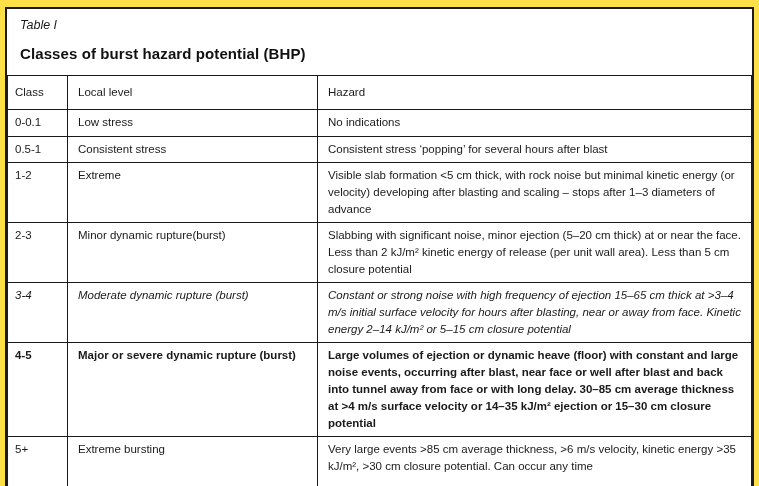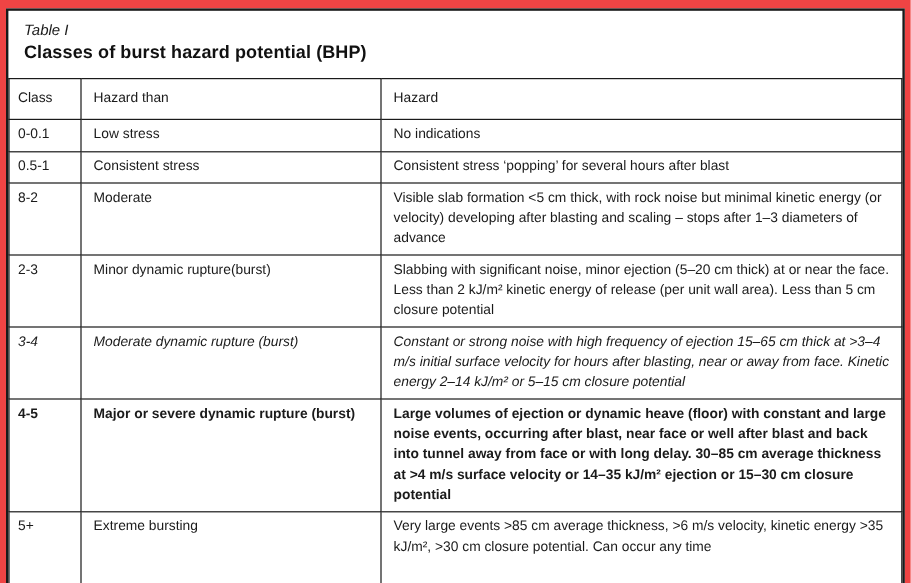--- a/index.html
+++ b/index.html
@@ -9,21 +9,21 @@
     width: 759px;
     height: 486px;
     font-family: "Liberation Sans", "DejaVu Sans", sans-serif;
     color: #1a1a1a;
     -webkit-font-smoothing: antialiased;
   }
   .page {
     position: relative;
     width: 759px;
     height: 486px;
-    background: #ef4444;
+    background: #fde047;
   }
   .table-frame {
     position: absolute;
     left: 5px;
     top: 7px;
     width: 749px;
     border: 2px solid #1a1a1a;
     box-sizing: border-box;
     background: #ffffff;
   }
@@ -31,21 +31,21 @@
     padding: 9px 14px 13px 13px;
   }
   .table-label {
     font-style: italic;
     font-size: 12.5px;
     color: #1a1a1a;
   }
   .table-title {
     font-weight: bold;
     font-size: 15px;
-    margin-top: 3px;
+    margin-top: 13px;
     letter-spacing: 0.1px;
     color: #111111;
   }
   table.bhp {
     border-collapse: collapse;
     width: 100%;
     table-layout: fixed;
   }
   table.bhp th, table.bhp td {
     border: 1px solid #1a1a1a;
@@ -92,38 +92,38 @@
 
     <table class="bhp">
       <colgroup>
         <col class="c-class">
         <col class="c-hazard">
         <col class="c-issues">
       </colgroup>
       <thead>
         <tr>
           <th class="col-class">Class</th>
-          <th class="col-hazard">Hazard than</th>
+          <th class="col-hazard">Local level</th>
           <th class="col-issues">Hazard</th>
         </tr>
       </thead>
       <tbody>
         <tr>
           <td class="cell-class">0-0.1</td>
           <td class="cell-hazard">Low stress</td>
           <td class="cell-issues">No indications</td>
         </tr>
         <tr>
           <td class="cell-class">0.5-1</td>
           <td class="cell-hazard">Consistent stress</td>
           <td class="cell-issues">Consistent stress ‘popping’ for several hours after blast</td>
         </tr>
         <tr>
-          <td class="cell-class">8-2</td>
-          <td class="cell-hazard">Moderate</td>
+          <td class="cell-class">1-2</td>
+          <td class="cell-hazard">Extreme</td>
           <td class="cell-issues">Visible slab formation &lt;5 cm thick, with rock noise but minimal kinetic energy (or velocity) developing after blasting and scaling – stops after 1–3 diameters of advance</td>
         </tr>
         <tr>
           <td class="cell-class">2-3</td>
           <td class="cell-hazard">Minor dynamic rupture(burst)</td>
           <td class="cell-issues">Slabbing with significant noise, minor ejection (5–20 cm thick) at or near the face. Less than 2 kJ/m² kinetic energy of release (per unit wall area). Less than 5 cm closure potential</td>
         </tr>
         <tr>
           <td class="cell-class">3-4</td>
           <td class="cell-hazard">Moderate dynamic rupture (burst)</td>

